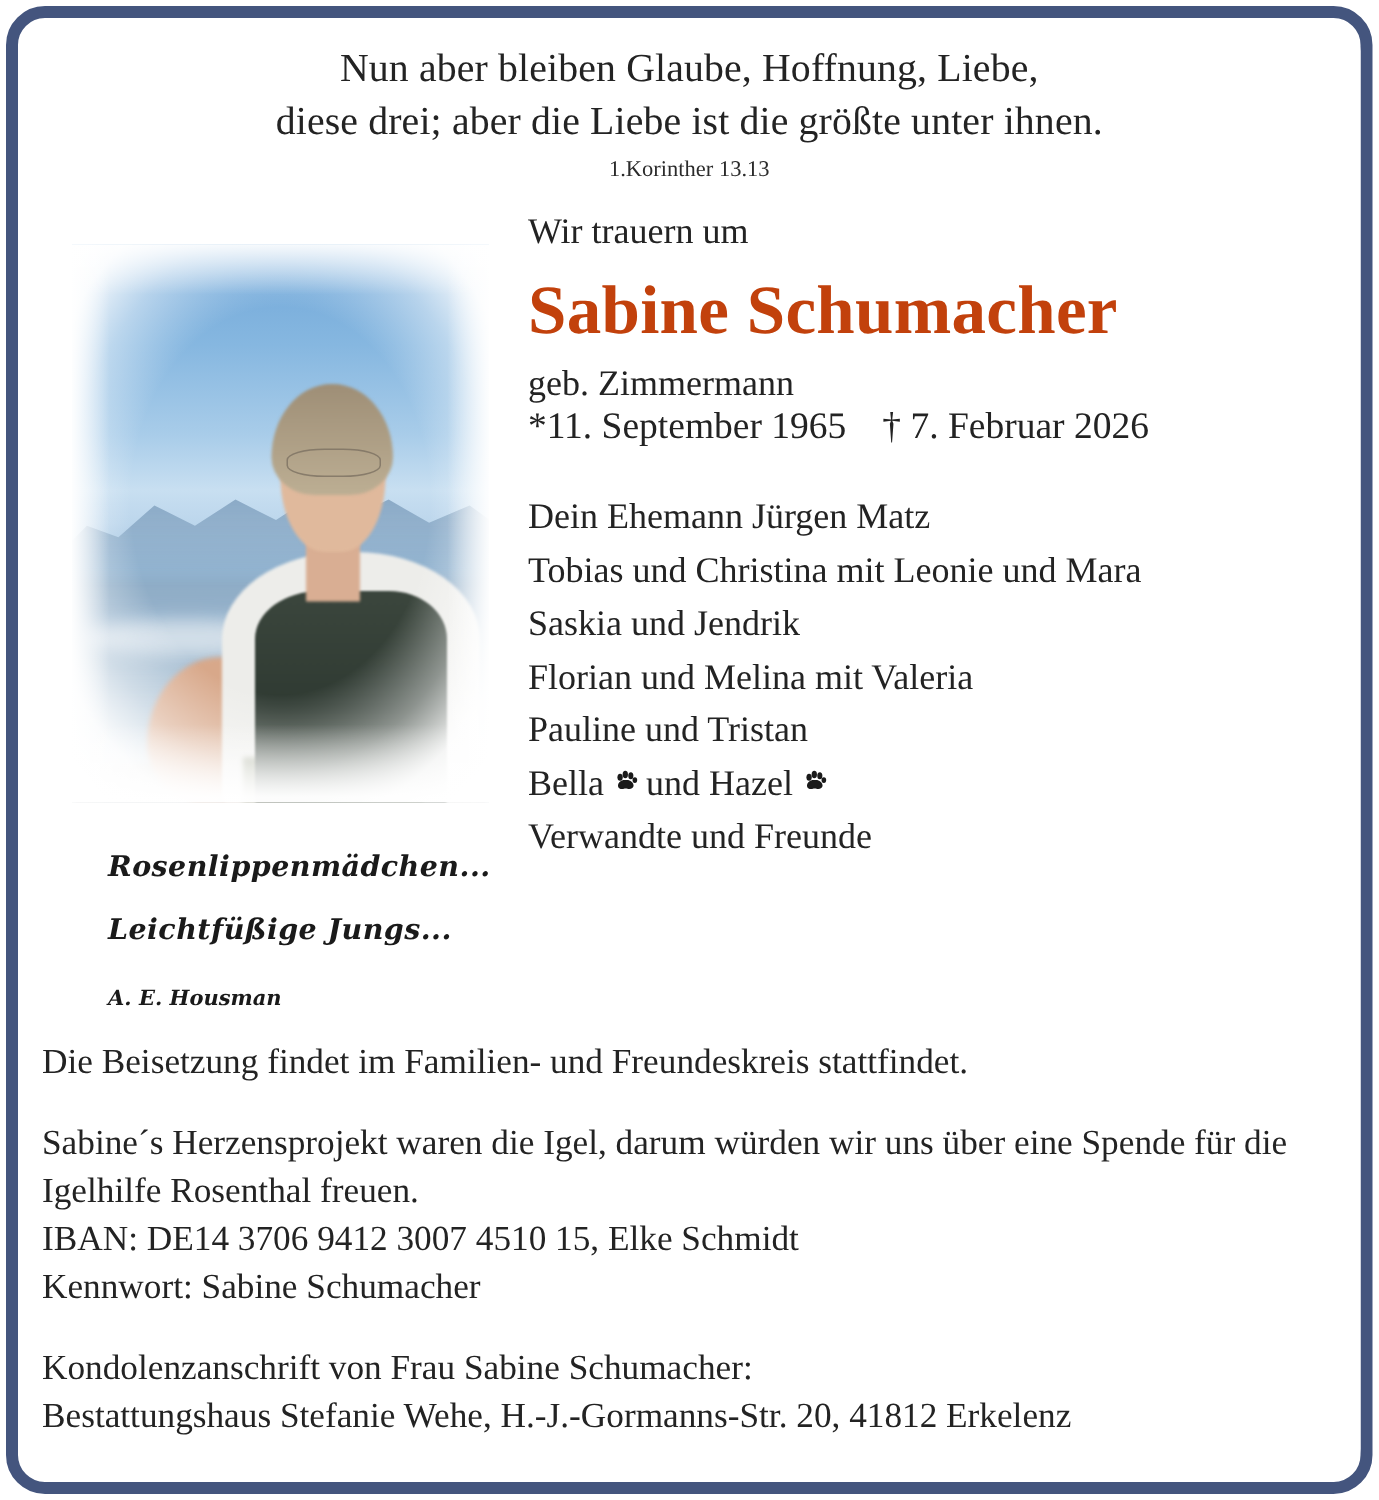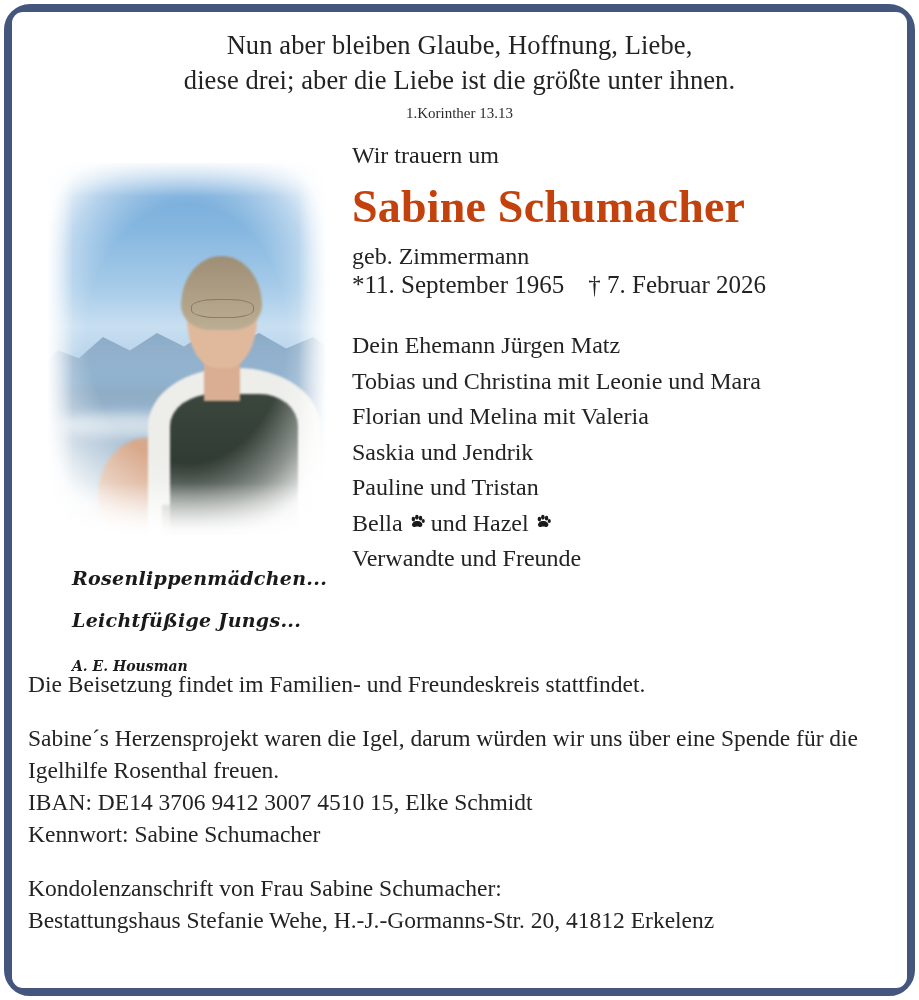--- a/index.html
+++ b/index.html
@@ -35,21 +35,21 @@
   }
 
   .inner {
     position: absolute;
     left: 12px;
     top: 12px;
     width: 895px;
     height: 976px;
     box-sizing: border-box;
     background: #ffffff;
-    border-radius: 11px;
+    border-radius: 22px;
     overflow: hidden;
   }
 
   
   .verse {
     text-align: center;
     padding-top: 16px;
   }
   .verse-line {
     font-size: 26.5px;
@@ -312,21 +312,21 @@
   .paw {
     font-size: 20px;
     vertical-align: 1px;
     letter-spacing: 0;
   }
 
   
   .bottom {
     position: absolute;
     left: 16px;
-    top: 656px;
+    top: 680px;
     width: 862px;
   }
   .bottom p {
     margin: 0;
     font-size: 23.5px;
     line-height: 32px;
     color: #232323;
   }
   .para-gap { height: 22px; }
   .flow { line-height: 32px; }
@@ -377,22 +377,22 @@
         <div class="mourn-intro">Wir trauern um</div>
         <div class="deceased-name">Sabine Schumacher</div>
         <div class="maiden-name">geb. Zimmermann</div>
         <div class="dates">
           <span>*11. September 1965</span><span class="gap"></span><span>† 7. Februar 2026</span>
         </div>
 
         <div class="survivors">
           <div class="survivor-line">Dein Ehemann Jürgen Matz</div>
           <div class="survivor-line">Tobias und Christina mit Leonie und Mara</div>
+          <div class="survivor-line">Saskia und Jendrik</div>
           <div class="survivor-line">Florian und Melina mit Valeria</div>
-          <div class="survivor-line">Saskia und Jendrik</div>
           <div class="survivor-line">Pauline und Tristan</div>
           <div class="survivor-line">
             <span>Bella</span>
             <span class="paw">
               <svg width="17" height="17" viewBox="0 0 24 24" aria-hidden="true">
                 <ellipse cx="6.2" cy="8.6" rx="2.5" ry="3.3" fill="#1a1a1a"></ellipse>
                 <ellipse cx="11.1" cy="6.1" rx="2.5" ry="3.5" fill="#1a1a1a"></ellipse>
                 <ellipse cx="16.3" cy="7.3" rx="2.4" ry="3.3" fill="#1a1a1a"></ellipse>
                 <ellipse cx="20.1" cy="11.4" rx="2.2" ry="2.8" fill="#1a1a1a"></ellipse>
                 <path d="M12.6 11.2c3.4 0 6.3 2.6 6.3 5.3 0 2.2-1.9 3.2-4.1 3.2-1.3 0-1.9-.5-3.3-.5s-2 .6-3.3.6c-2.2 0-4-1-4-3.2 0-2.8 2.9-5.4 6.2-5.4z" fill="#1a1a1a"></path>

